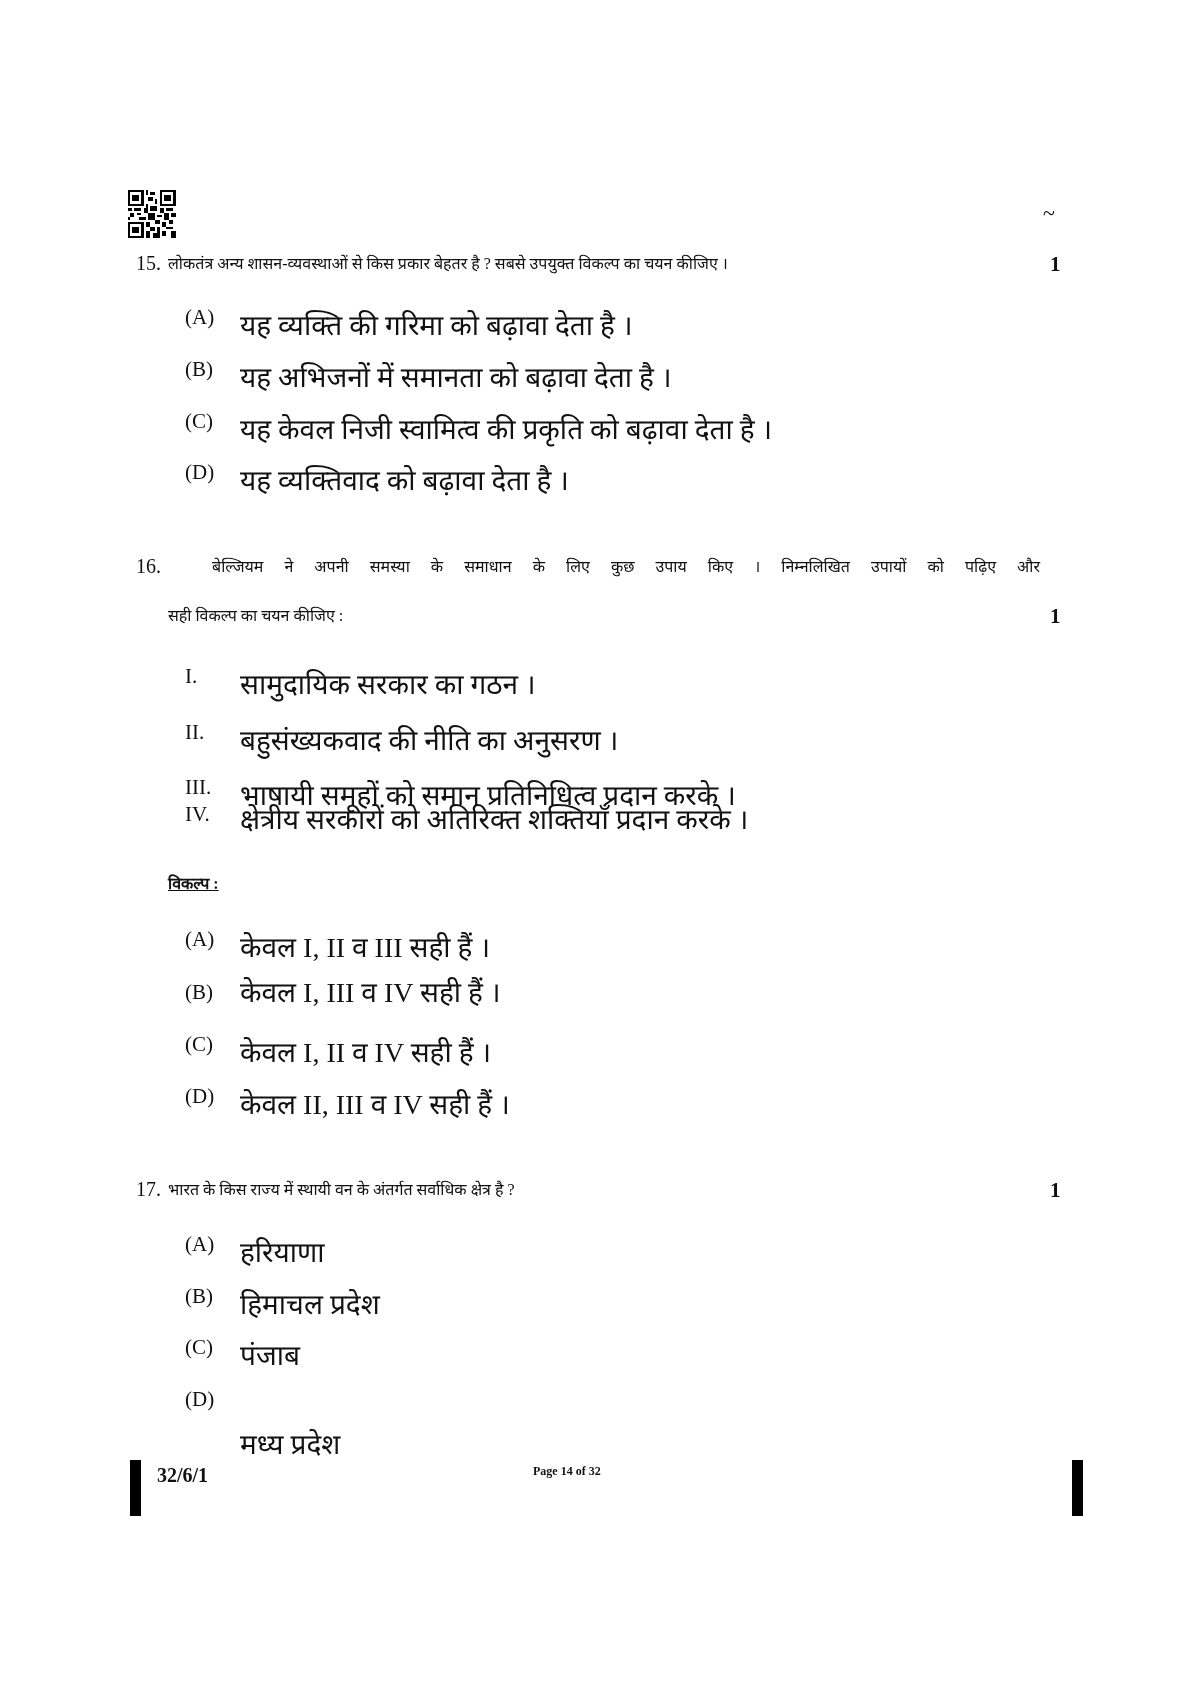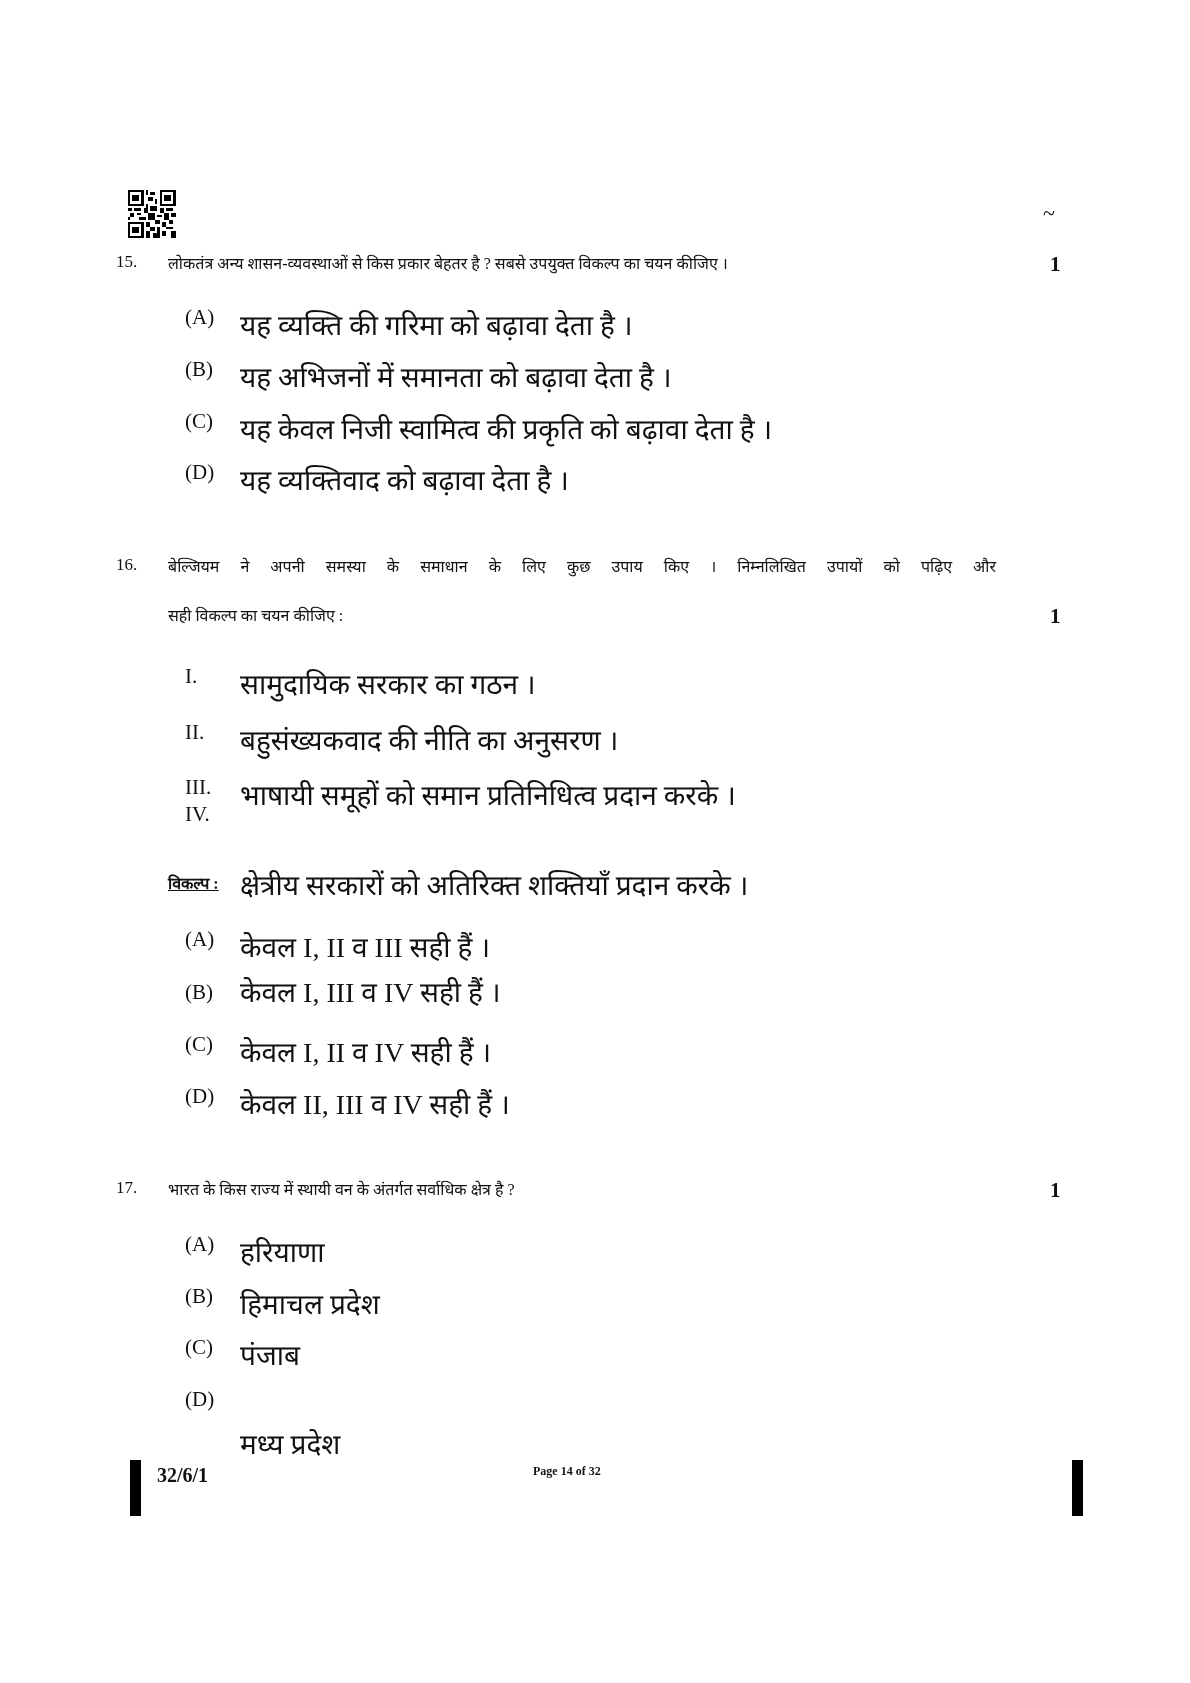--- a/index.html
+++ b/index.html
@@ -6,21 +6,21 @@
     body {
       width: 1190px; height: 1683px; position: relative; overflow: hidden;
       font-family: "Liberation Serif", "DejaVu Serif", serif;
       color: #111111;
     }
     .abs { position: absolute; white-space: nowrap; }
     .qr {
       position: absolute; left: 127px; top: 190px; width: 49px; height: 48px;
     }
     .tilde { left: 1043px; top: 200px; font-size: 22px; }
-    .qnum { font-size: 17px; left: 116px; }
+    .qnum { font-size: 20px; left: 136px; }
     .qtext { font-size: 16px; left: 168px; }
     .marks { font-size: 21px; font-weight: bold; left: 1050px; }
     .opt-label { font-size: 21px; left: 185px; }
     .opt-text { font-size: 28px; left: 240px; }
     .roman-label { font-size: 21px; left: 185px; }
     .bold { font-weight: bold; text-decoration: underline; }
     .footer-bar { position: absolute; background: #000; width: 11px; height: 56px; top: 1460px; }
     .footer-code { left: 157px; top: 1464px; font-size: 20px; font-weight: bold; }
     .footer-page { left: 533px; top: 1464px; font-size: 12px; font-weight: bold; }
   </style>
@@ -79,32 +79,32 @@
 <div class="abs opt-label" style="top:305px">(A)</div>
 <div class="abs opt-text" style="top:305px">यह व्यक्ति की गरिमा को बढ़ावा देता है ।</div>
 <div class="abs opt-label" style="top:357px">(B)</div>
 <div class="abs opt-text" style="top:357px">यह अभिजनों में समानता को बढ़ावा देता है ।</div>
 <div class="abs opt-label" style="top:409px">(C)</div>
 <div class="abs opt-text" style="top:409px">यह केवल निजी स्वामित्व की प्रकृति को बढ़ावा देता है ।</div>
 <div class="abs opt-label" style="top:460px">(D)</div>
 <div class="abs opt-text" style="top:460px">यह व्यक्तिवाद को बढ़ावा देता है ।</div>
 
 <div class="abs qnum" style="top:555px">16.</div>
-<div class="abs qtext" style="top:555px; width:828px; text-align:justify; text-align-last:justify;">बेल्जियम ने अपनी समस्या के समाधान के लिए कुछ उपाय किए । निम्नलिखित उपायों को पढ़िए और</div>
+<div class="abs qtext" style="top:555px; width:828px; text-align:justify; text-align-last:justify;margin-left:44px;">बेल्जियम ने अपनी समस्या के समाधान के लिए कुछ उपाय किए । निम्नलिखित उपायों को पढ़िए और</div>
 <div class="abs qtext" style="top:604px">सही विकल्प का चयन कीजिए :</div>
 <div class="abs marks" style="top:604px">1</div>
 
 <div class="abs roman-label" style="top:664px">I.</div>
 <div class="abs opt-text" style="top:664px">सामुदायिक सरकार का गठन ।</div>
 <div class="abs roman-label" style="top:720px">II.</div>
 <div class="abs opt-text" style="top:720px">बहुसंख्यकवाद की नीति का अनुसरण ।</div>
 <div class="abs roman-label" style="top:775px">III.</div>
 <div class="abs opt-text" style="top:775px">भाषायी समूहों को समान प्रतिनिधित्व प्रदान करके ।</div>
 <div class="abs roman-label" style="top:802px">IV.</div>
-<div class="abs opt-text" style="top:865px">क्षेत्रीय सरकारों को अतिरिक्त शक्तियाँ प्रदान करके ।</div>
+<div class="abs opt-text" style="top:799px">क्षेत्रीय सरकारों को अतिरिक्त शक्तियाँ प्रदान करके ।</div>
 
 <div class="abs qtext bold" style="top:872px">विकल्प :</div>
 
 <div class="abs opt-label" style="top:927px">(A)</div>
 <div class="abs opt-text" style="top:927px">केवल I, II व III सही हैं ।</div>
 <div class="abs opt-label" style="top:980px">(B)</div>
 <div class="abs opt-text" style="top:972px">केवल I, III व IV सही हैं ।</div>
 <div class="abs opt-label" style="top:1032px">(C)</div>
 <div class="abs opt-text" style="top:1032px">केवल I, II व IV सही हैं ।</div>
 <div class="abs opt-label" style="top:1084px">(D)</div>

